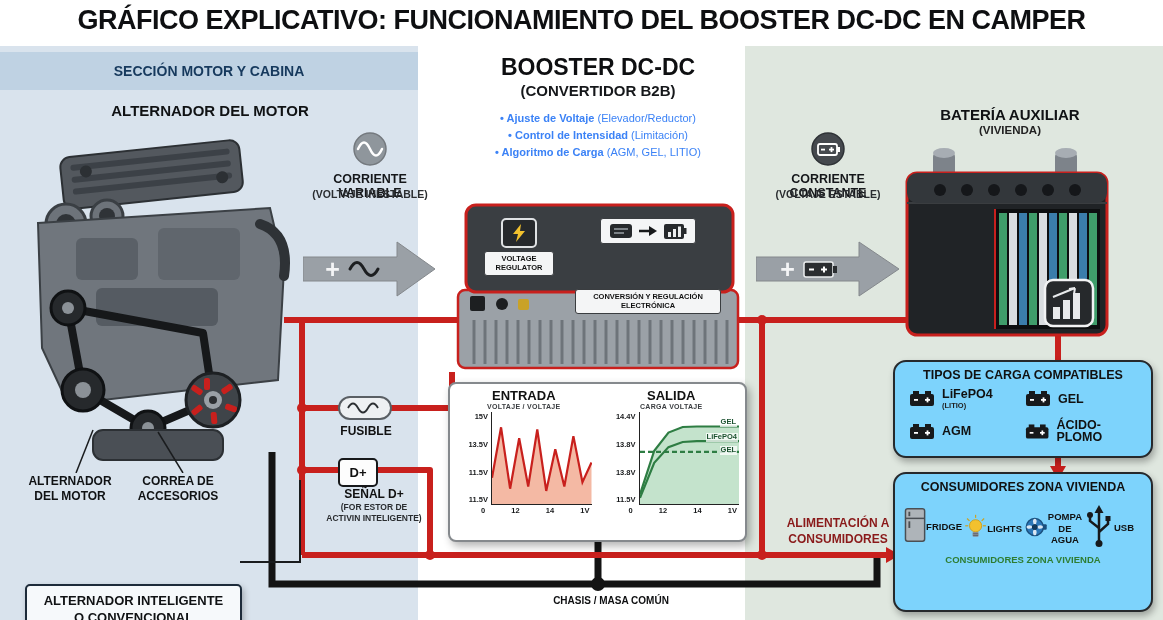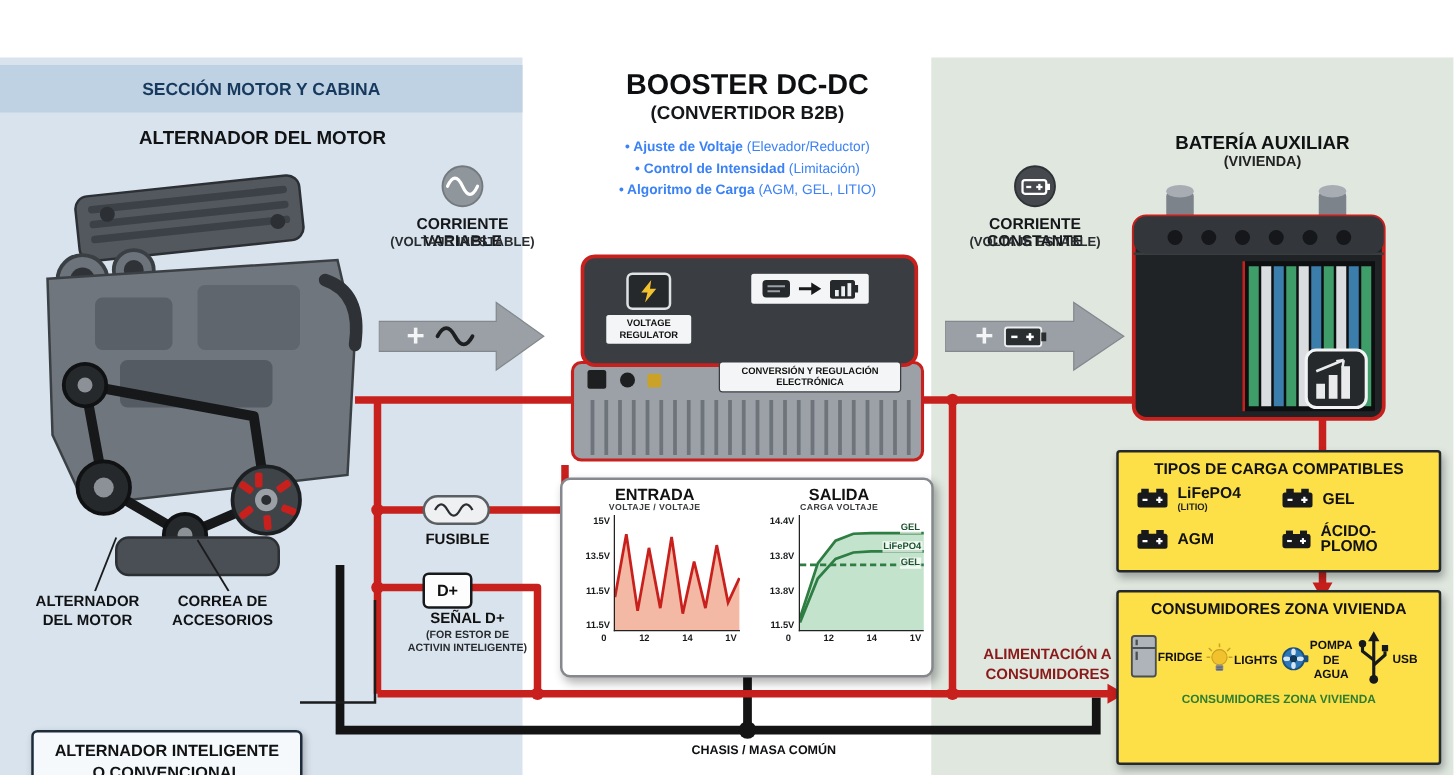--- a/index.html
+++ b/index.html
@@ -58,21 +58,21 @@
   .xlabels{display:flex;justify-content:space-between;margin-left:27px;padding:1px 8px 0 4px;font-size:7.5px;font-weight:700;color:#17191b;}
   .series-label{position:absolute;font-size:7.5px;font-weight:800;color:#1c5230;background:rgba(255,255,255,.75);padding:0 1px;line-height:1.1;}
 
   
   .badge{display:flex;flex-direction:column;align-items:center;gap:3px;z-index:2;}
   .badge-chip{background:#26292c;border:2px solid #dfe2e4;border-radius:5px;display:flex;align-items:center;justify-content:center;}
   .badge-label{background:#f4f5f6;border:1.5px solid #3a3d40;border-radius:3px;font-size:7.5px;font-weight:800;text-align:center;padding:2px 3px;line-height:1.25;color:#111;}
   .badge2-icons{display:flex;align-items:center;gap:6px;background:#f4f5f6;border:1.5px solid #3a3d40;border-radius:3px;padding:3px 8px;}
 
   
-  .panel{background:#fde047;border:2px solid #26292c;border-radius:3px;box-shadow:2px 4px 7px rgba(0,0,0,.3);box-sizing:border-box;z-index:2;}
+  .panel{background:#7dd3fc;border:2px solid #26292c;border-radius:13px;box-shadow:2px 4px 7px rgba(0,0,0,.3);box-sizing:border-box;z-index:2;}
   .panel-title{font-size:12.5px;font-weight:800;text-align:center;padding-top:6px;}
   .ct-grid{display:grid;grid-template-columns:1fr 1fr;padding:6px 10px 0 14px;row-gap:9px;}
   .ct-item{display:flex;align-items:center;gap:7px;}
   .ct-label{font-size:12.5px;font-weight:800;line-height:1;}
   .ct-sub{font-size:7.5px;font-weight:700;color:#222;}
   .cons-row{display:flex;justify-content:space-around;align-items:flex-end;padding:8px 8px 0 8px;}
   .cons-item{display:flex;flex-direction:row;align-items:center;width:58px;}
   .cons-label{font-size:9.5px;font-weight:800;text-align:center;line-height:1.2;margin-top:3px;}
   .cons-footer{font-size:9.5px;font-weight:800;text-align:center;color:#2e7d32;margin-top:6px;}
 
@@ -113,20 +113,21 @@
       <circle cx="430" cy="555" r="5"></circle>
         <circle cx="762" cy="320" r="5"></circle>
       <circle cx="762" cy="555" r="5"></circle>
       <polygon points="886,547 886,563 900,555"></polygon>
       <polygon points="1050,466 1066,466 1058,480"></polygon>
     </g>
 
     <path d="M240,562 H300 V480" stroke="#1a1c1e" stroke-width="2" fill="none"></path>
   </svg>
 
+  <div class="abs main-title">GRÁFICO EXPLICATIVO: FUNCIONAMIENTO DEL BOOSTER DC-DC EN CAMPER</div>
 
   <div class="abs sec-header motor-header">SECCIÓN MOTOR Y CABINA</div>
 
   <div class="abs h-block" style="left:20px;top:102px;width:380px;">ALTERNADOR DEL MOTOR</div>
 
   <svg class="abs layer2" style="left:8px;top:128px;" width="310" height="345" viewBox="0 0 310 345">
     <g transform="rotate(-6 150 60)">
       <rect x="55" y="20" width="180" height="52" rx="10" fill="#53585e" stroke="#2c3034" stroke-width="2"></rect>
       <rect x="65" y="28" width="160" height="6" rx="3" fill="#3c4147"></rect>
       <rect x="65" y="40" width="160" height="6" rx="3" fill="#3c4147"></rect>

